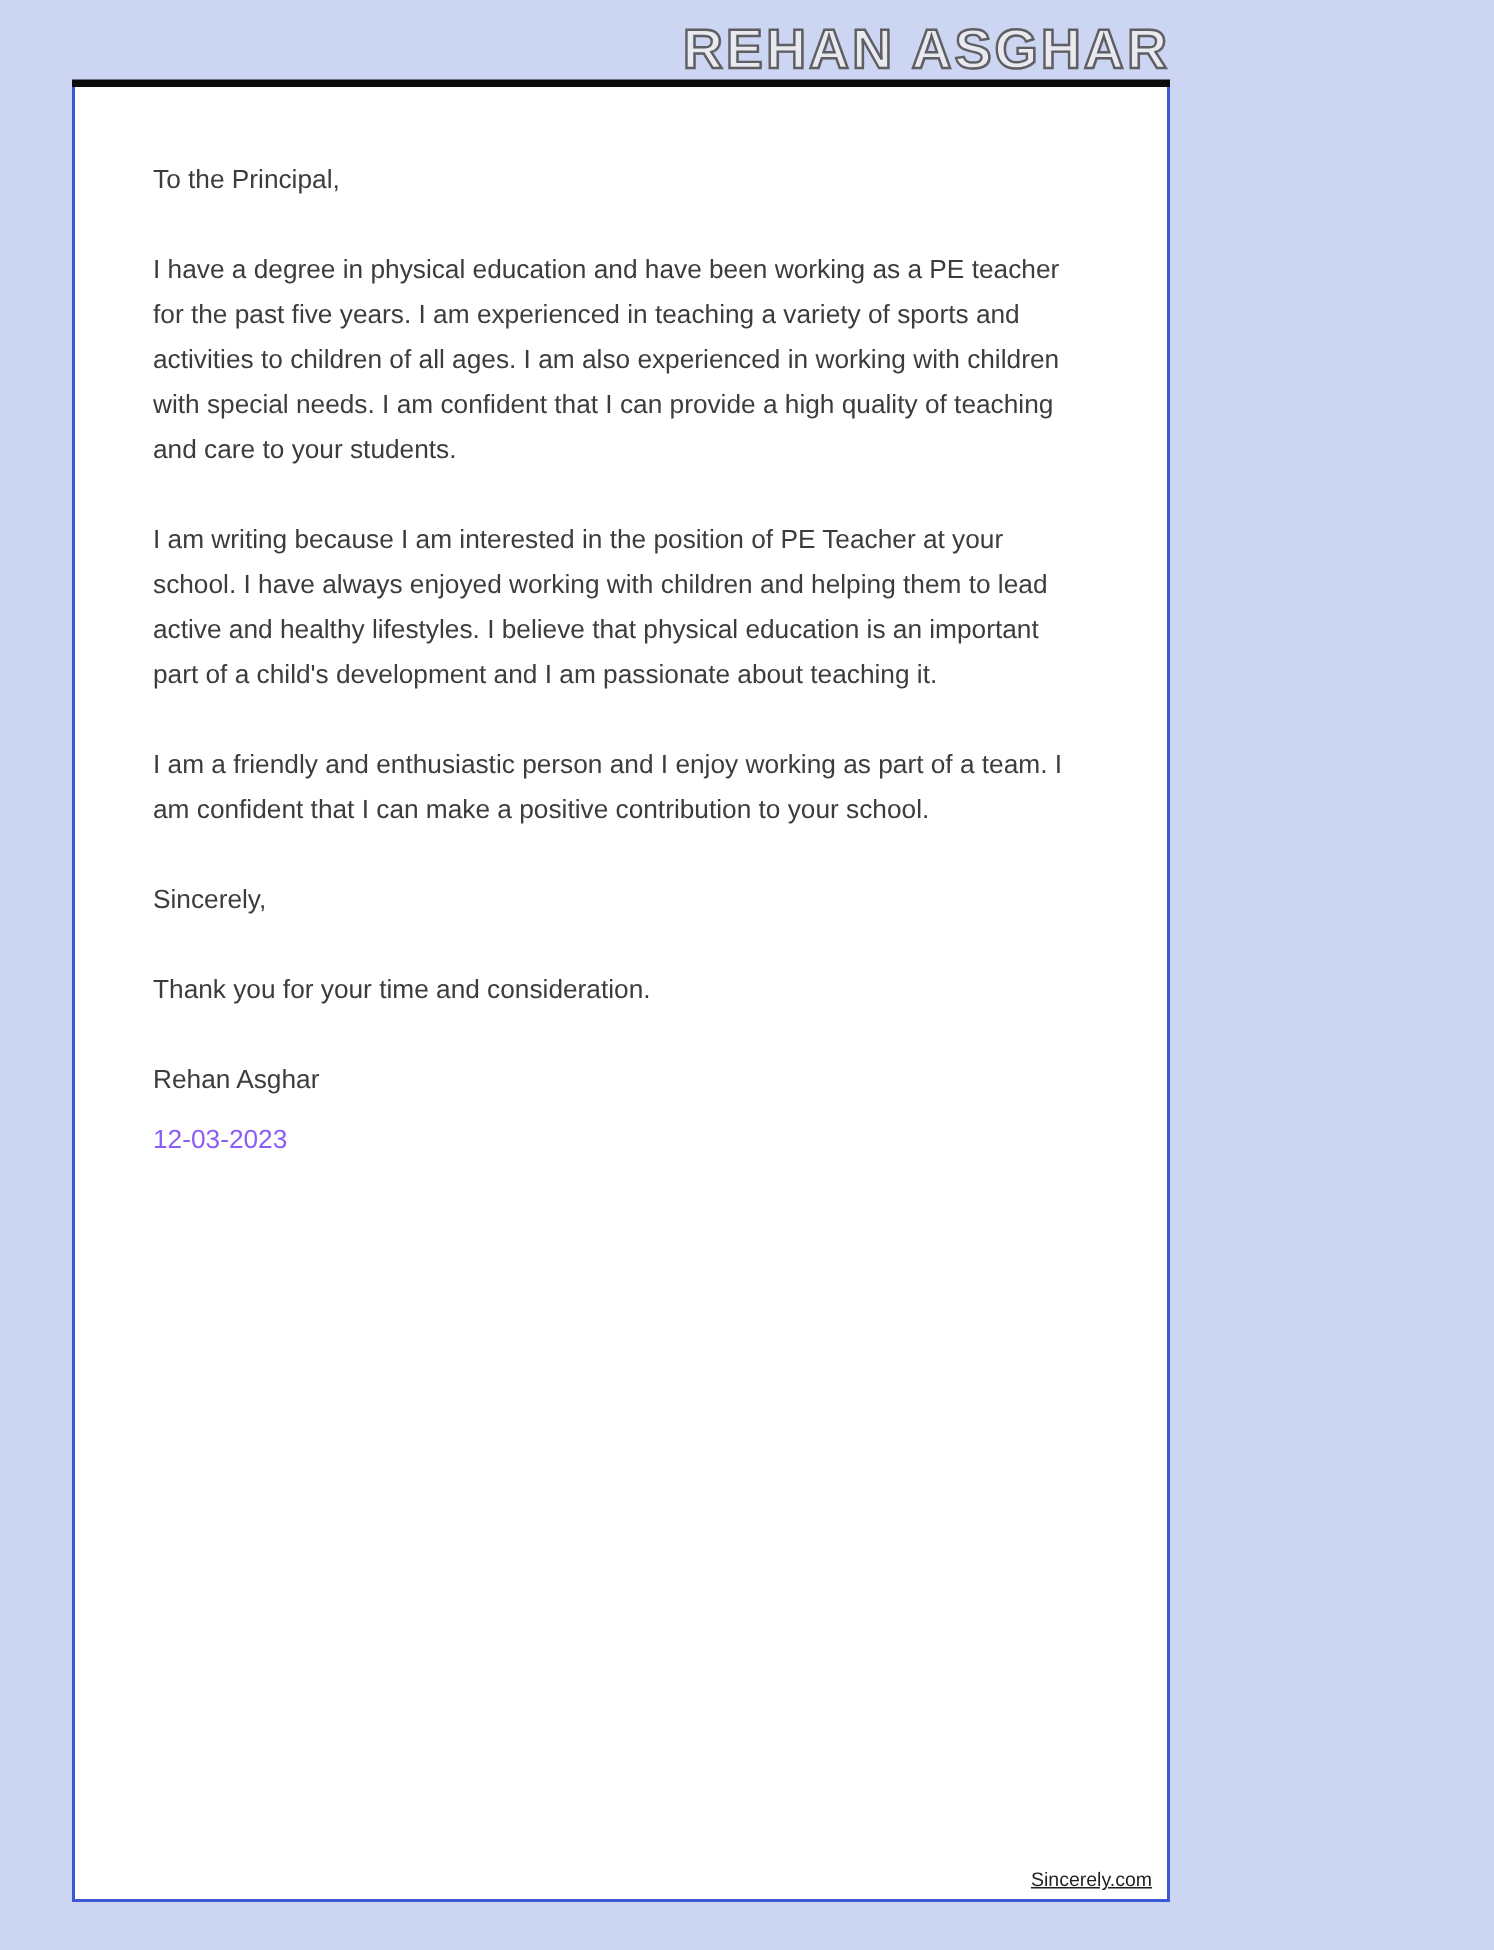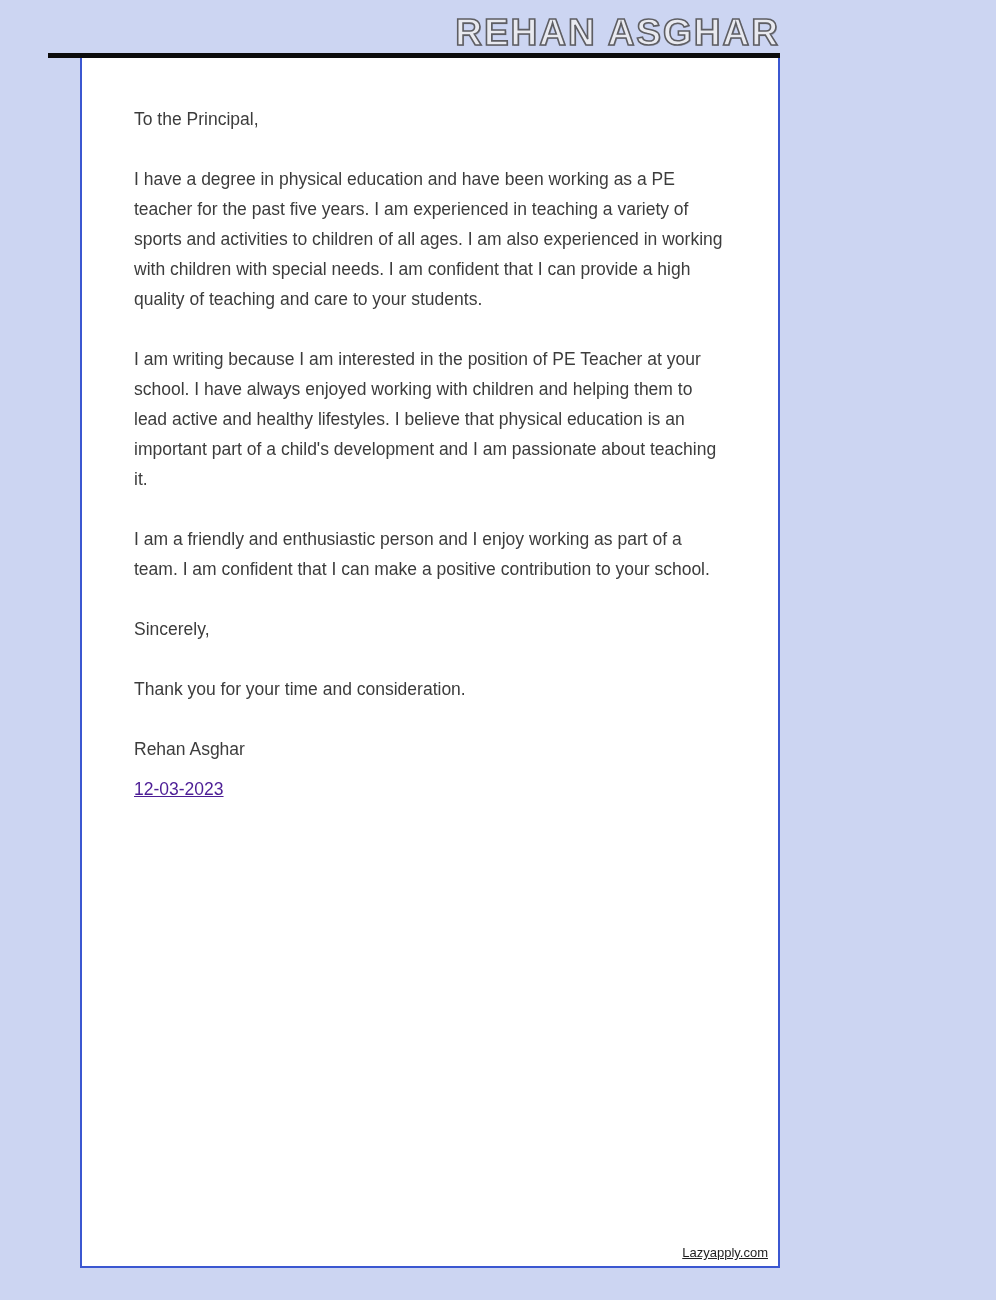--- a/index.html
+++ b/index.html
@@ -49,40 +49,38 @@
   }
 
   
   .page {
     position: relative;
     background: #ffffff;
     border: 2px solid #3b57d1;
     border-top: none;
     height: 1210px;
     padding: 46px 52px 40px 52px;
-    margin-left: 32px;
   }
 
   .page p {
     font-size: 17.5px;
     line-height: 30px;
     color: #3c3c3c;
     margin: 0 0 30px 0;
     max-width: 800px;
   }
 
   .page p.signature {
     margin-bottom: 10px;
   }
 
   .page p.date {
-    color: #4c1d95;
+    color: #8b5cf6;
     margin-bottom: 0;
     cursor: pointer;
-    text-decoration: underline;
   }
 
   .brand {
     position: absolute;
     right: 10px;
     bottom: 6px;
     font-size: 13px;
     color: #1f1f1f;
     text-decoration: underline;
     cursor: pointer;
@@ -110,17 +108,17 @@
     <p>I am a friendly and enthusiastic person and I enjoy working as part of a team. I am confident that I can make a positive contribution to your school.</p>
 
     <p>Sincerely,</p>
 
     <p>Thank you for your time and consideration.</p>
 
     <p class="signature">Rehan Asghar</p>
 
     <p class="date">12-03-2023</p>
 
-    <span class="brand">Lazyapply.com</span>
+    <span class="brand">Sincerely.com</span>
 
   </div>
 
 </div>
 
 </body></html>

